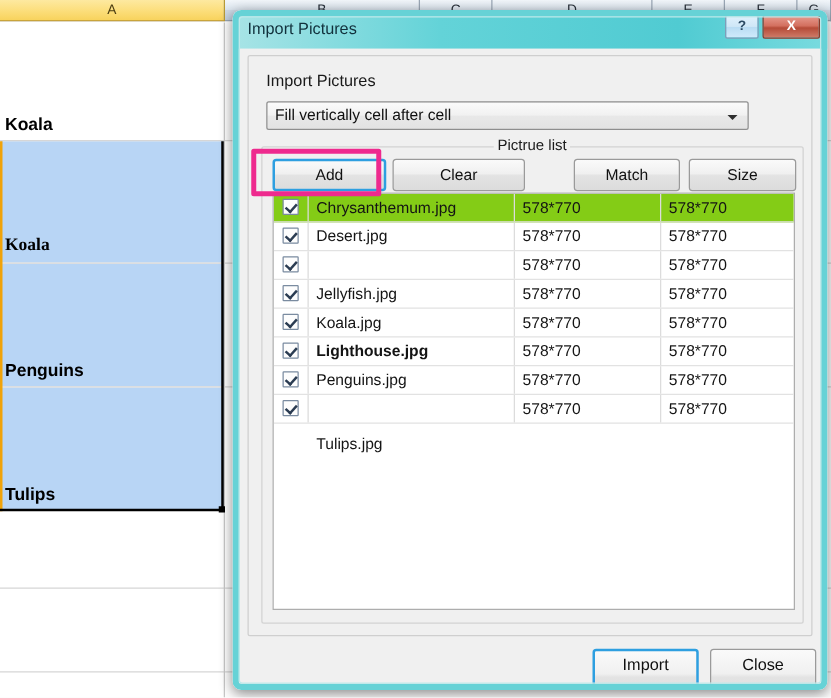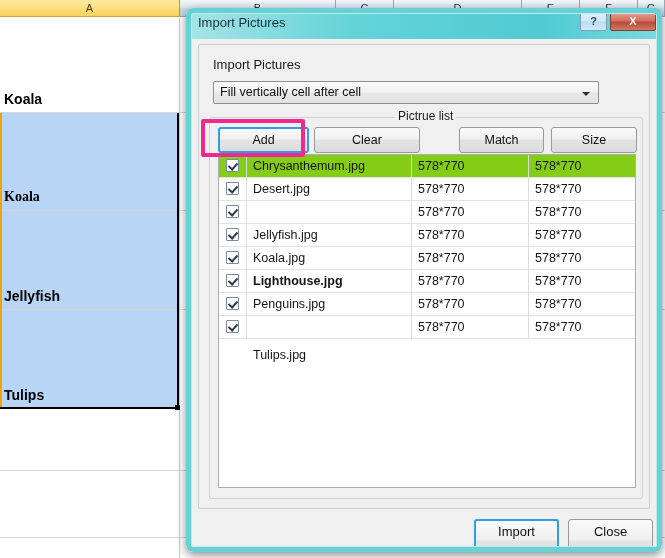--- a/index.html
+++ b/index.html
@@ -262,21 +262,21 @@
     <div class="grid-line-h" style="top:112px; width:665px;"></div>
     <div class="grid-line-h" style="top:210px; width:665px;"></div>
     <div class="grid-line-h" style="top:309px; width:665px;"></div>
     <div class="grid-line-h" style="top:470px; width:665px;"></div>
     <div class="grid-line-h" style="top:537px; width:665px;"></div>
 
     <div class="vsep" style="left:179px; top:18px; height:540px;"></div>
 
     <div class="cell-text" style="top:91px;">Koala</div>
     <div class="cell-text" style="top:189px;font-family:Liberation Serif, serif;">Koala</div>
-    <div class="cell-text" style="top:288px;">Jellyfish</div>
+    <div class="cell-text" style="top:288px;">Penguins</div>
     <div class="cell-text" style="top:387px;">Tulips</div>
 
     <div class="sel-border-left" style="top:113px; height:296px;"></div>
     <div class="sel-border-right" style="left:177px; top:113px; height:296px;"></div>
     <div class="sel-border-bottom" style="left:0px; top:407px; width:179px;"></div>
     <div class="fill-handle" style="left:175px; top:405px;"></div>
   </div>
 
   <div id="dialog">
 

